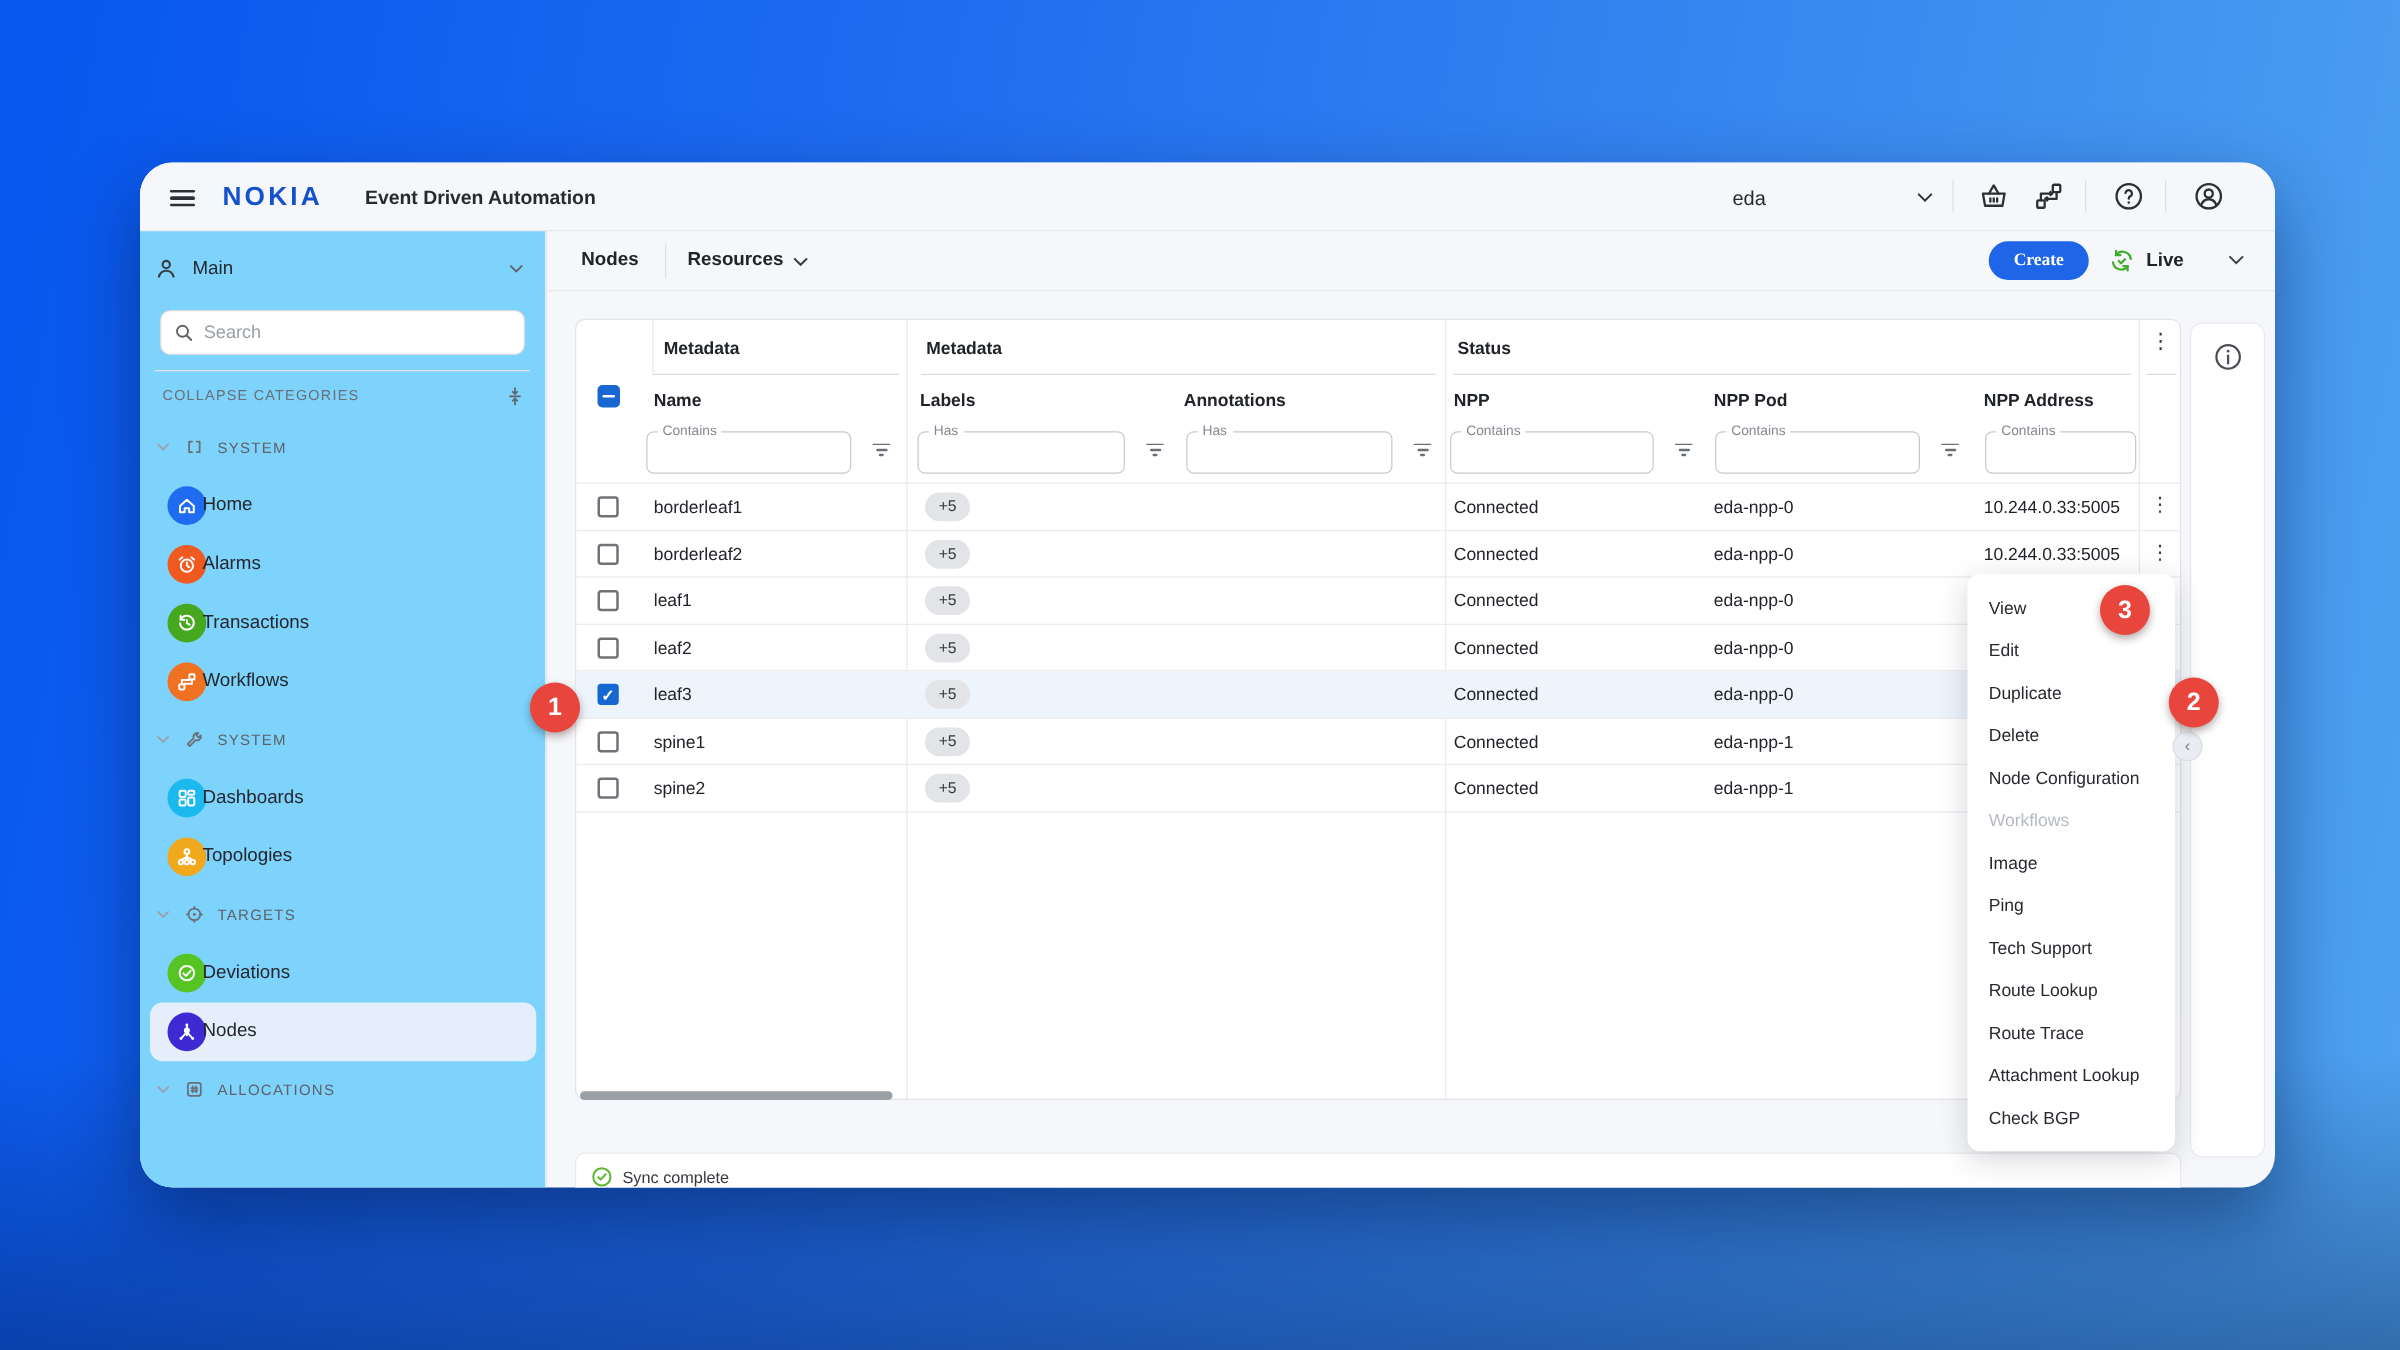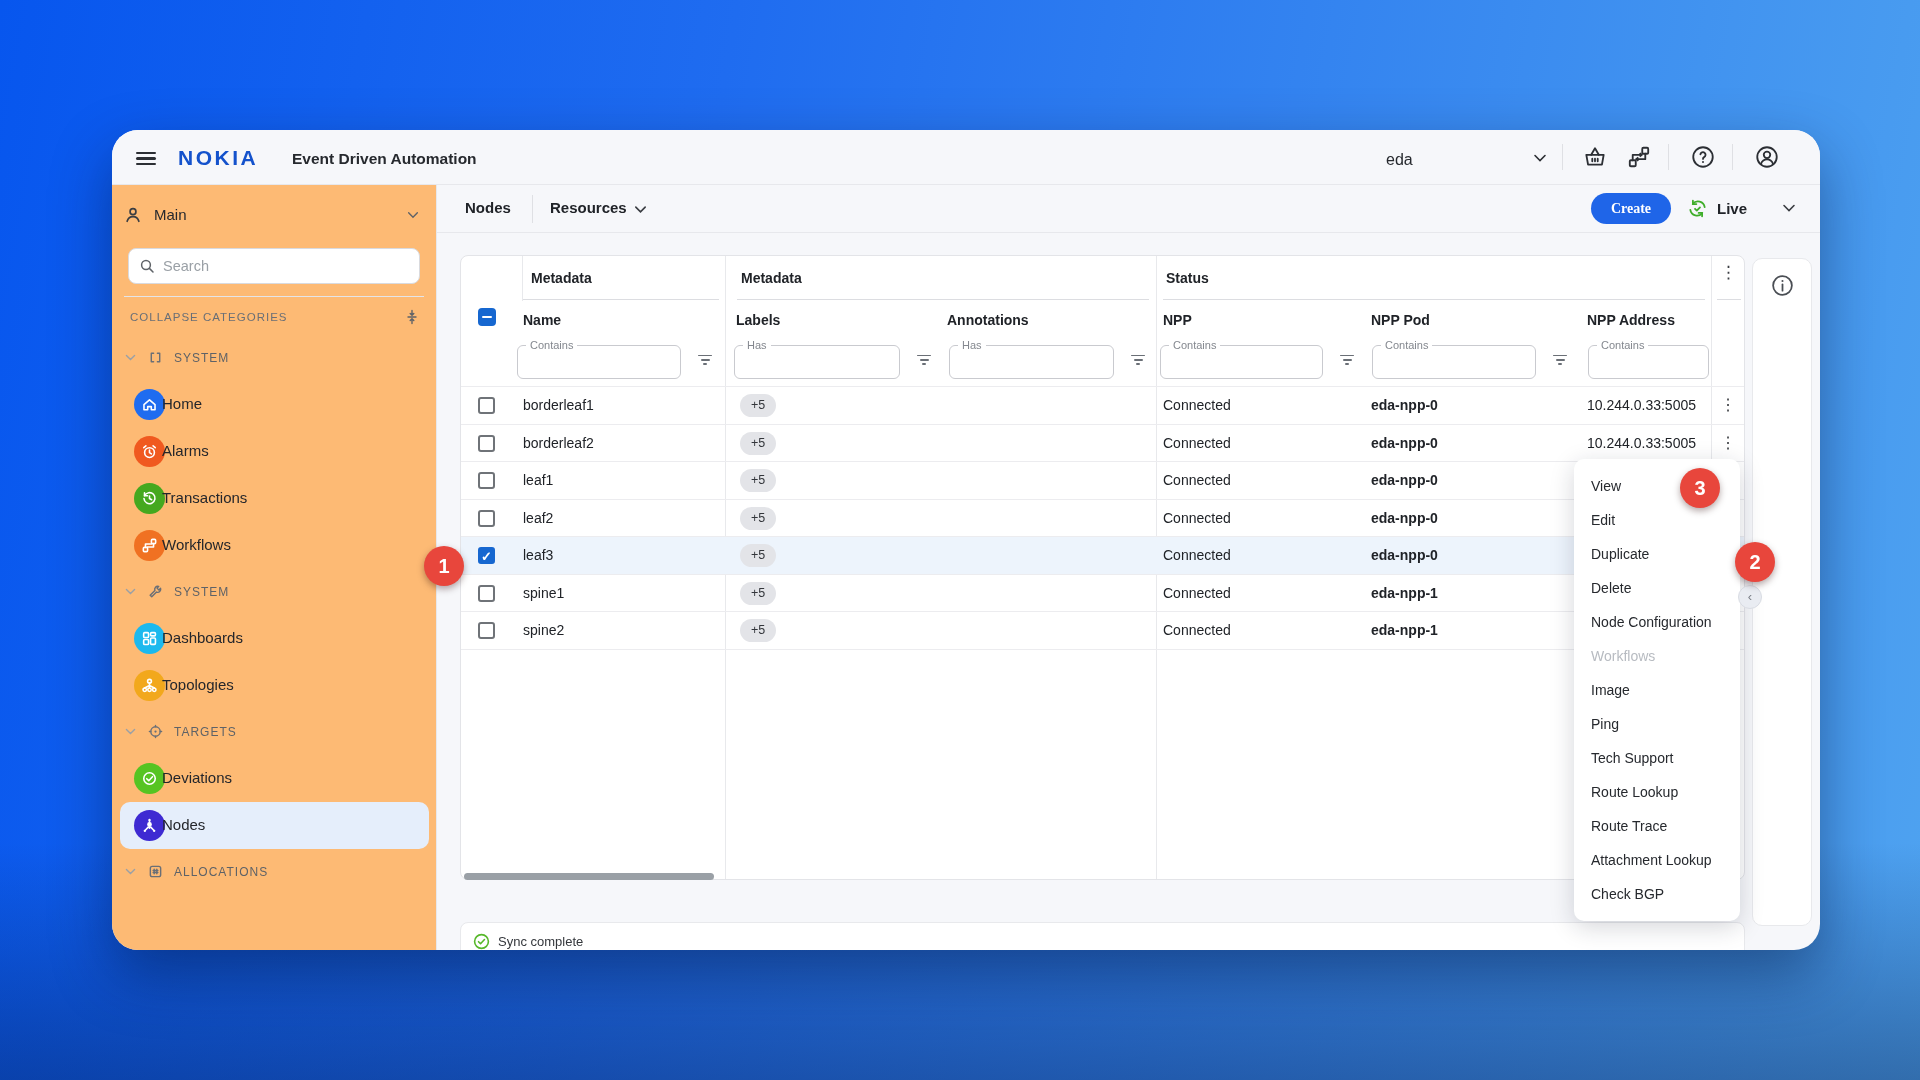--- a/index.html
+++ b/index.html
@@ -20,21 +20,21 @@
   .hamburger i { display:block; height:2.2px; background:#2c2f34; border-radius:2px; margin:3.6px 0; }
   .logo { position:absolute; left:66px; top:16px; font-size:21px; font-weight:700;
     color:#1452cc; letter-spacing:2.5px; }
   .app-title { position:absolute; left:180px; top:20px; font-size:15.5px; font-weight:700; color:#26292e; }
   .ns-label { position:absolute; left:1240px; top:21px; font-size:16px; color:#26292e;margin-left:34px; }
   .hdr-ico { position:absolute; top:14px; width:26px; height:26px; color:#2c2f34; cursor:pointer; }
   .hdr-div { position:absolute; top:14px; width:1px; height:26px; background:#dfe0e4; }
 
   
   .sidebar { position:absolute; left:0; top:55px; width:325px; height:765px;
-    background:#fdba74; border-right:1px solid #e7e8ec; }
+    background:#7dd3fc; border-right:1px solid #e7e8ec; }
   .main-row { position:absolute; left:0; top:12px; width:100%; height:36px; cursor:pointer; }
   .main-row .p-ico { position:absolute; left:12px; top:9px; color:#3a3d42; }
   .main-row .lbl { position:absolute; left:42px; top:9px; font-size:15px; color:#26292e; }
   .main-row .chev { position:absolute; right:16px; top:11px; color:#5f6368; }
   .search-box { position:absolute; left:16px; top:63px; width:292px; height:36px;
     background:#fff; border:1px solid #d9dade; border-radius:8px; display:flex; align-items:center; padding:0 10px; }
   .search-box svg { flex:0 0 auto; color:#5f6368; }
   .search-box input { border:none; outline:none; background:transparent; margin-left:8px;
     font-size:14.5px; color:#26292e; width:230px; font-family:inherit; }
   .search-box input::placeholder { color:#9aa0a6; }
@@ -89,21 +89,21 @@
   .trow { position:relative; height:37.5px; border-bottom:1px solid #ececef; }
   .trow.sel { background:#edf4fc; }
   .cbx { position:absolute; left:17px; top:10px; width:17px; height:17px; border:2px solid #6f7378;
     border-radius:3px; background:#fff; cursor:pointer; }
   .cbx.on { background:#1667d0; border-color:#1667d0; color:#fff; font-size:13px; font-weight:700;
     text-align:center; line-height:15px; }
   .hdr-cbx { position:absolute; left:17px; top:52px; width:18px; height:18px; background:#1667d0;
     border-radius:4px; color:#fff; cursor:pointer; }
   .hdr-cbx::after { content:""; position:absolute; left:4px; top:8px; width:10px; height:2.4px; background:#fff; border-radius:1px; }
   .cell { position:absolute; top:10px; font-size:14px; color:#202328; white-space:nowrap; }
-  .c-name { left:62px; } .c-npp { left:702px; } .c-pod { left:910px;font-weight:bold; }
+  .c-name { left:62px; } .c-npp { left:702px; } .c-pod { left:910px; }
   .c-addr { left:1126px; width:122px; overflow:hidden; }
   .pill { position:absolute; left:279px; top:7px; height:23px; border-radius:12px; background:#e3e4e8;
     color:#33363b; font-size:12.5px; padding:4px 11px; }
   .row-kebab { position:absolute; left:1259px; top:10px; font-size:16px; color:#3a3d42; cursor:pointer; line-height:1; }
   .hscroll { position:absolute; left:3px; top:617px; width:250px; height:7px; background:#9aa0a6; border-radius:4px; cursor:pointer; }
 
   
   .footer-bar { position:absolute; left:348px; top:792px; width:1285px; height:38px; background:#fff;
     border:1px solid #e8e9ec; border-radius:8px; display:flex; align-items:center; padding-left:12px; }
   .footer-bar .lbl { margin-left:8px; font-size:13px; color:#34373c; }

